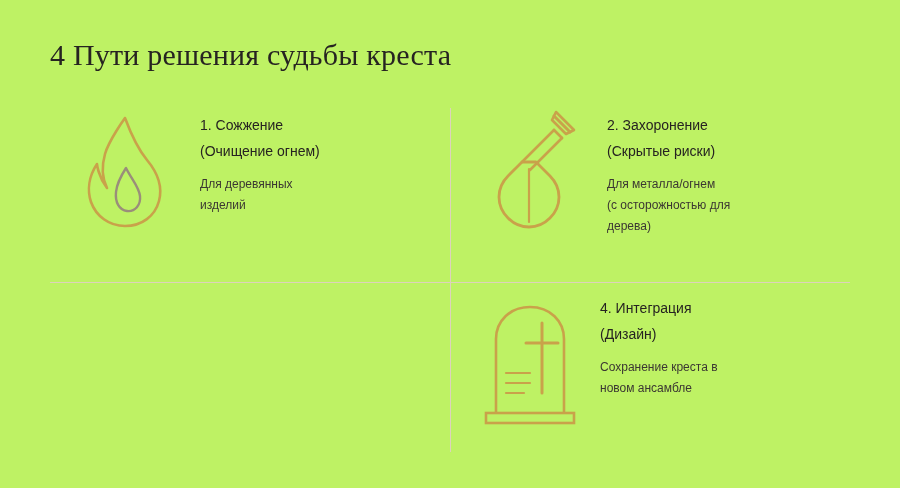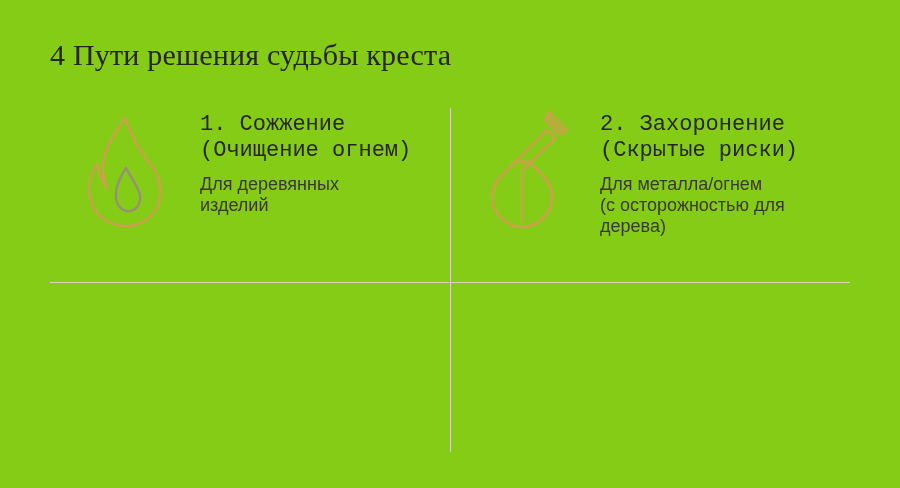--- a/index.html
+++ b/index.html
@@ -10,21 +10,21 @@
     width: 900px;
     height: 488px;
     background: #f5f0e6;
     font-family: "Liberation Sans", sans-serif;
     overflow: hidden;
   }
   .page {
     position: relative;
     width: 900px;
     height: 488px;
-    background: #84cc16;
+    background: #bef264;
     box-sizing: border-box;
   }
   .title {
     position: absolute;
     left: 50px;
     top: 38px;
     font-family: "Liberation Serif", serif;
     font-size: 30px;
     color: #262321;
     letter-spacing: 0.2px;
@@ -57,51 +57,51 @@
   .cell {
     position: absolute;
     width: 400px;
     height: 182px;
     box-sizing: border-box;
     display: flex;
     flex-direction: row;
     align-items: flex-start;
   }
   .cell-1 { left: 0px;   top: 0px; }
-  .cell-2 { left: 400px; top: 0px; }
+  .cell-2 { left: 400px; top: 0px; padding-left: 7px; }
   .cell-3 { left: 0px;   top: 183px; }
   .cell-4 { left: 400px; top: 183px; }
 
   .icon-wrap {
     width: 150px;
     min-width: 150px;
     height: 160px;
     display: flex;
     align-items: flex-start;
     justify-content: center;
     padding-top: 6px;
     box-sizing: border-box;
   }
   .cell-2 .icon-wrap, .cell-4 .icon-wrap { padding-left: 10px; }
 
   .text-wrap {
     padding-top: 12px;
     padding-right: 10px;
   }
   .item-title {
-    font-family: Liberation Mono, monospace;
-    font-size: 22px;
+    font-family: Liberation Sans, sans-serif;
+    font-size: 14px;
     line-height: 26px;
     color: #262321;
     margin: 0 0 10px 0;
     white-space: pre-line;
   }
   .item-desc {
     font-family: "Liberation Sans", sans-serif;
-    font-size: 18px;
+    font-size: 12px;
     line-height: 21px;
     color: #3b3732;
     margin: 0;
     white-space: pre-line;
   }
 </style>
 </head>
 <body>
 
 <div class="page">
@@ -146,15 +146,38 @@
       <div class="text-wrap">
         <p class="item-title">2. Захоронение
 (Скрытые риски)</p>
         <p class="item-desc">Для металла/огнем
 (с осторожностью для
 дерева)</p>
       </div>
     </div>
 
 
+    <div class="cell cell-4">
+      <div class="icon-wrap">
+        <svg width="120" height="140" viewBox="0 0 120 140" fill="none" xmlns="http://www.w3.org/2000/svg">
+
+          <path d="M26 124 L26 50 C26 32 40 18 60 18 C80 18 94 32 94 50 L94 124" stroke="#c9a24a" stroke-width="2.6" fill="none" stroke-linejoin="round"></path>
+
+          <rect x="16" y="124" width="88" height="10" stroke="#c9a24a" stroke-width="2.6" fill="none"></rect>
+
+          <path d="M72 34 L72 104" stroke="#c9a24a" stroke-width="3" stroke-linecap="round"></path>
+          <path d="M56 54 L88 54" stroke="#c9a24a" stroke-width="3" stroke-linecap="round"></path>
+
+          <path d="M36 84 L60 84" stroke="#c9a24a" stroke-width="2.2" stroke-linecap="round"></path>
+          <path d="M36 94 L60 94" stroke="#c9a24a" stroke-width="2.2" stroke-linecap="round"></path>
+          <path d="M36 104 L54 104" stroke="#c9a24a" stroke-width="2.2" stroke-linecap="round"></path>
+        </svg>
+      </div>
+      <div class="text-wrap">
+        <p class="item-title">4. Интеграция
+(Дизайн)</p>
+        <p class="item-desc">Сохранение креста в
+новом ансамбле</p>
+      </div>
+    </div>
 
   </div>
 </div>
 
 </body></html>

